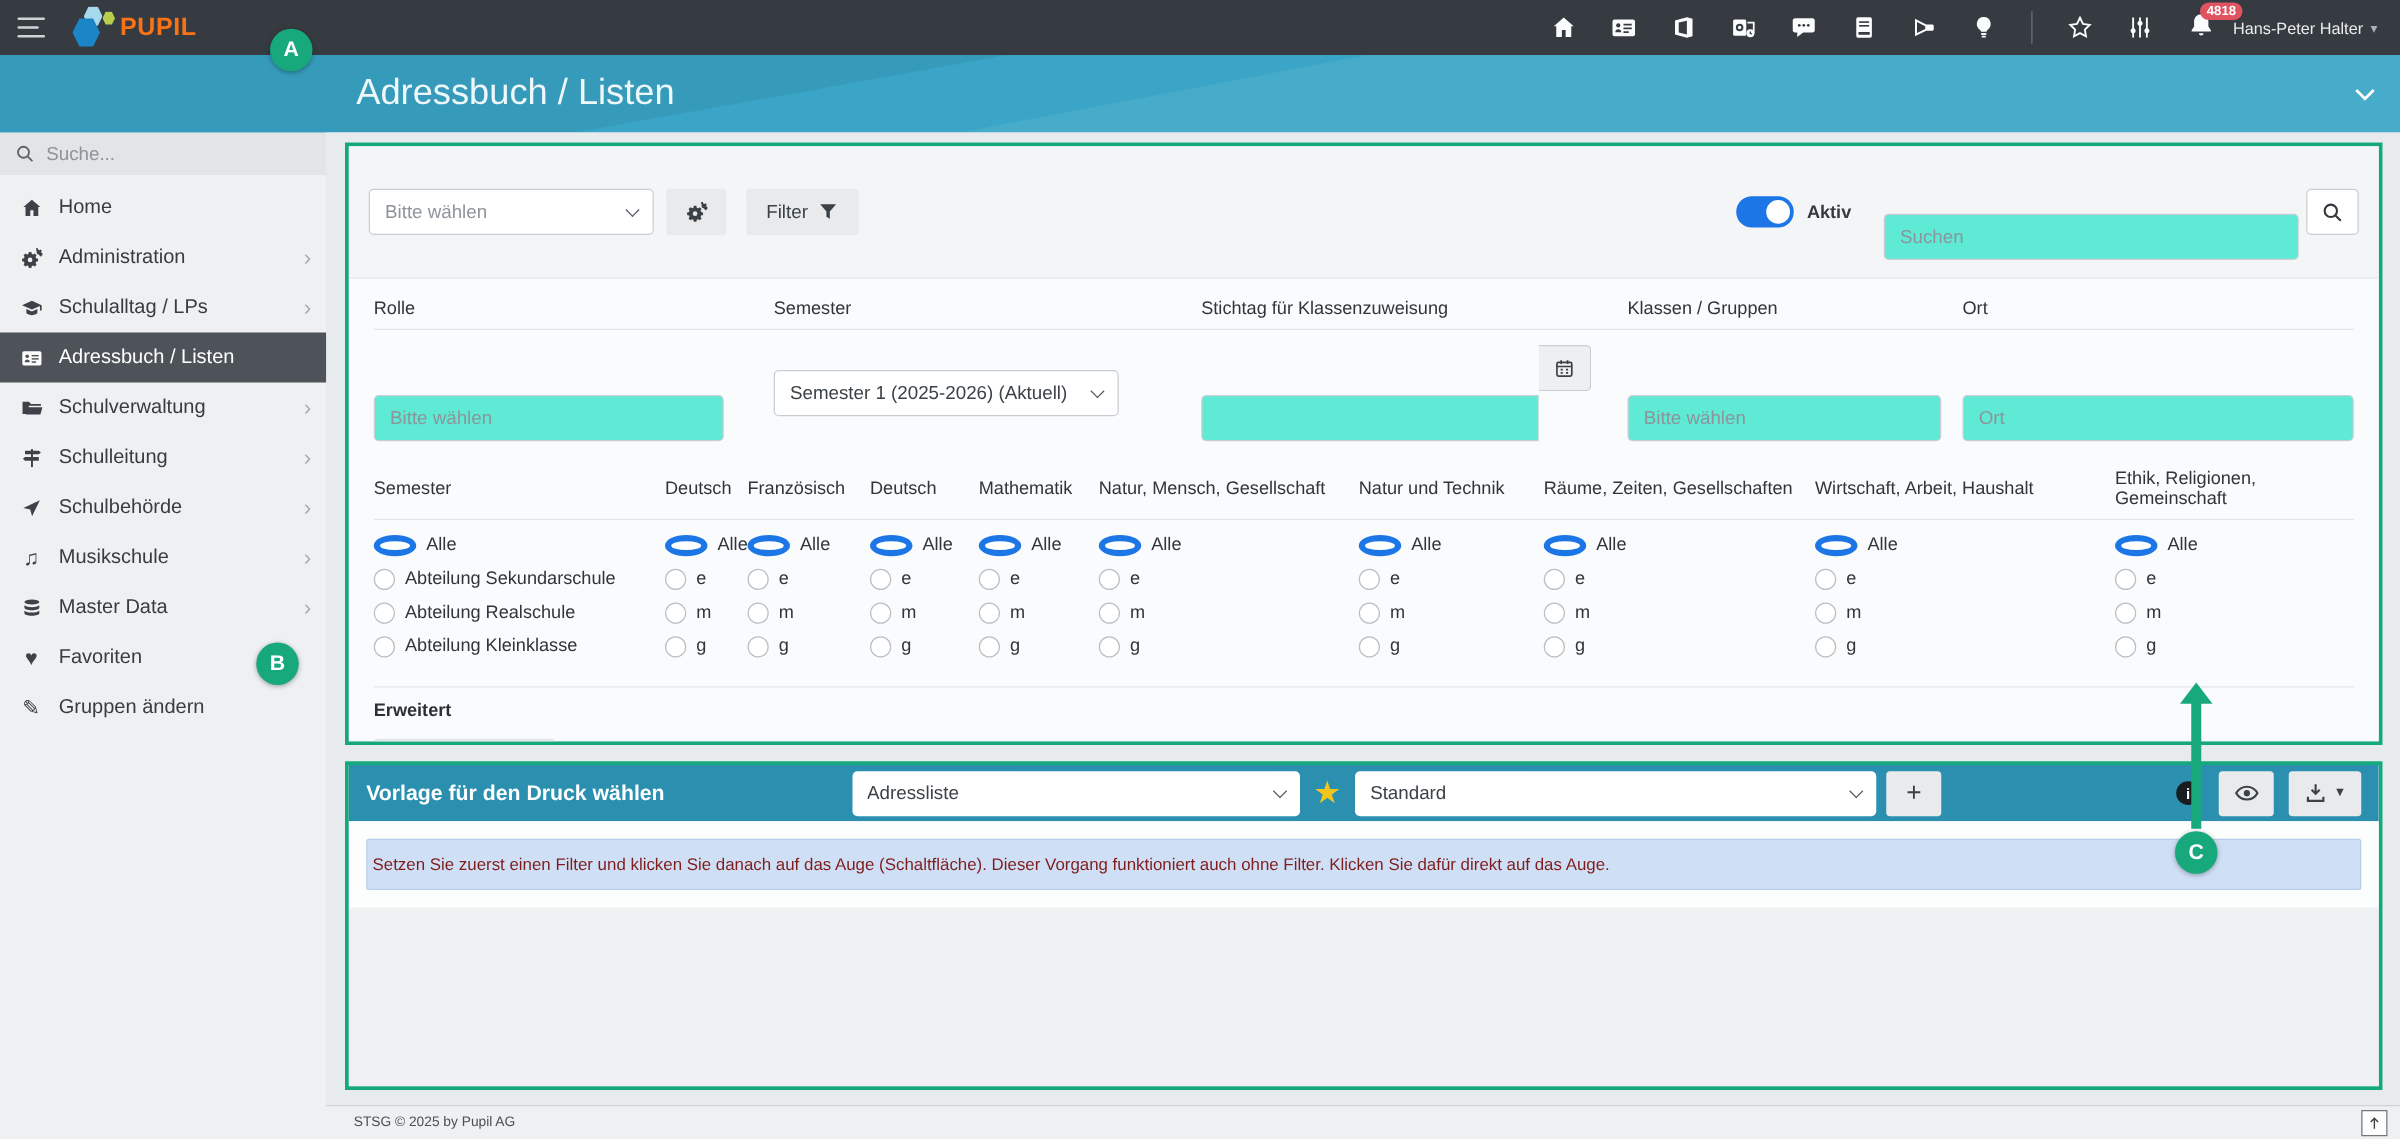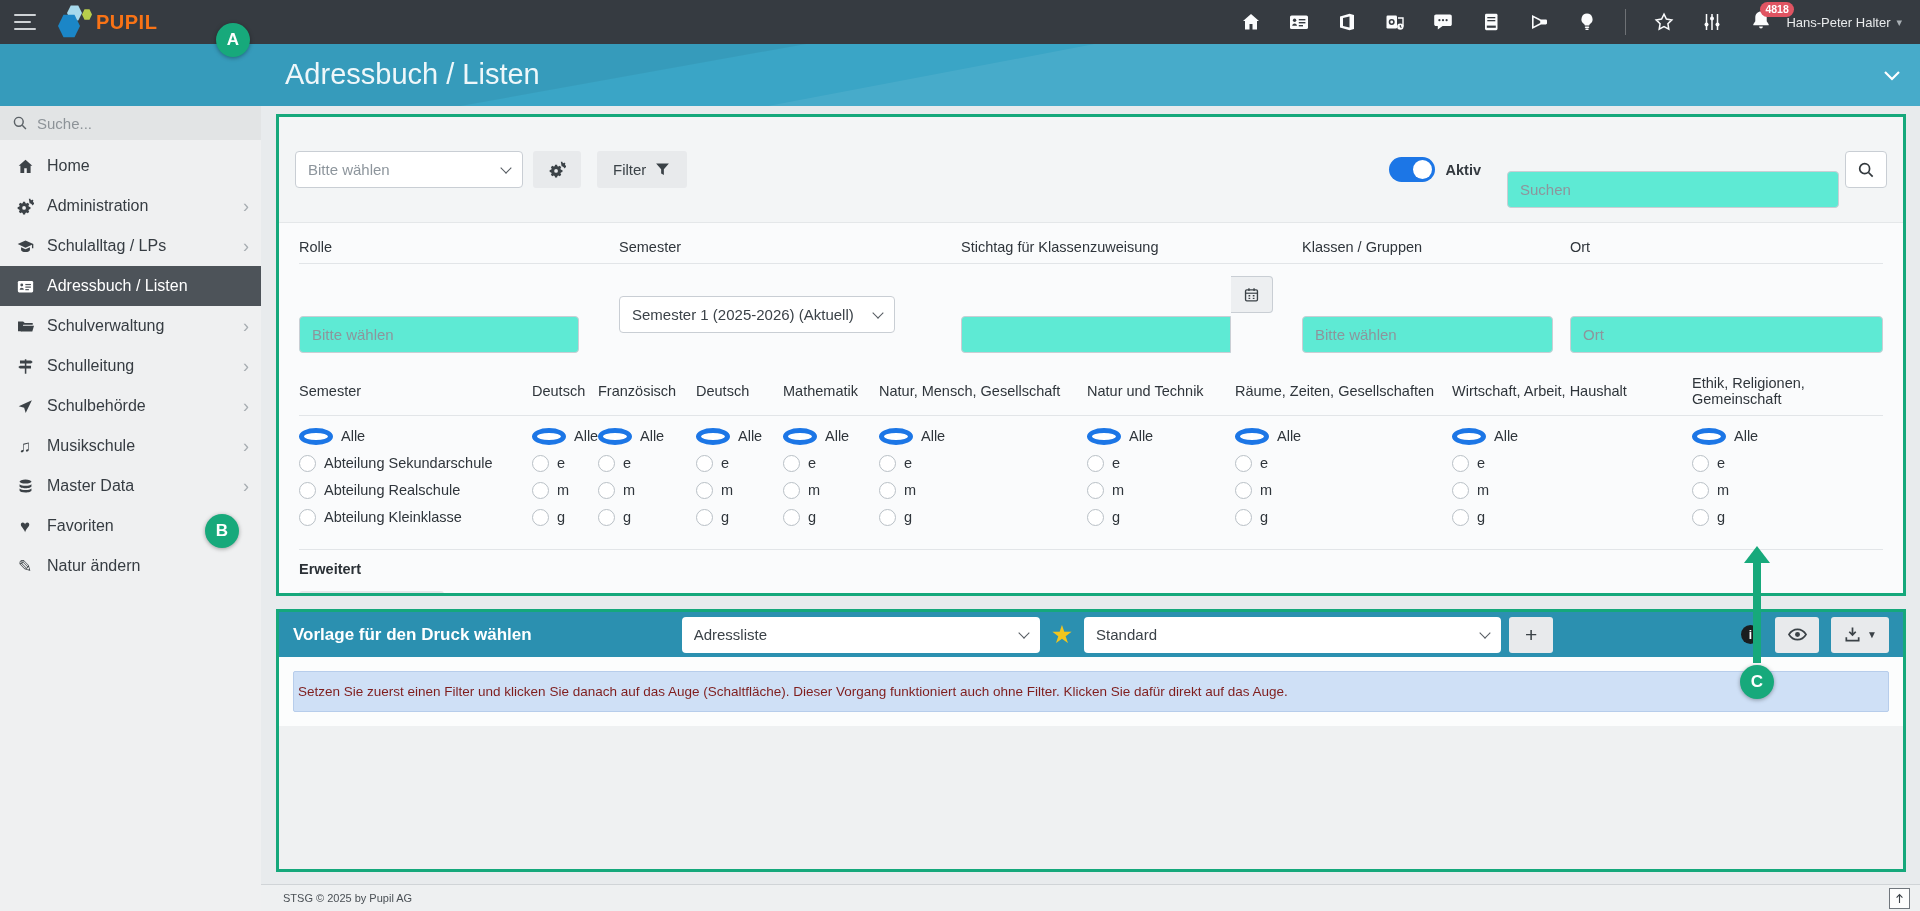--- a/index.html
+++ b/index.html
@@ -386,21 +386,21 @@
         <div class="side-item">
           <span class="s-ico">
             <span class="chr">♥</span>
           </span>
           <span class="s-lbl">Favoriten</span>
         </div>
         <div class="side-item">
           <span class="s-ico">
             <span class="chr">✎</span>
           </span>
-          <span class="s-lbl">Natur ändern</span>
+          <span class="s-lbl">Gruppen ändern</span>
         </div>
       </div>
   </div>
 
   <div class="main">
 
     <div class="panel panel-a">
       <div class="toolbar">
         <div class="sel placeholder preset-sel">
           <span class="sel-txt">Bitte wählen</span>

